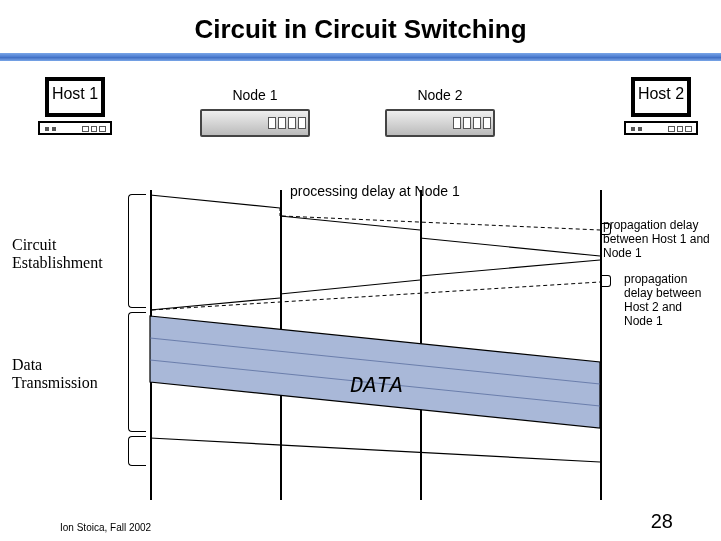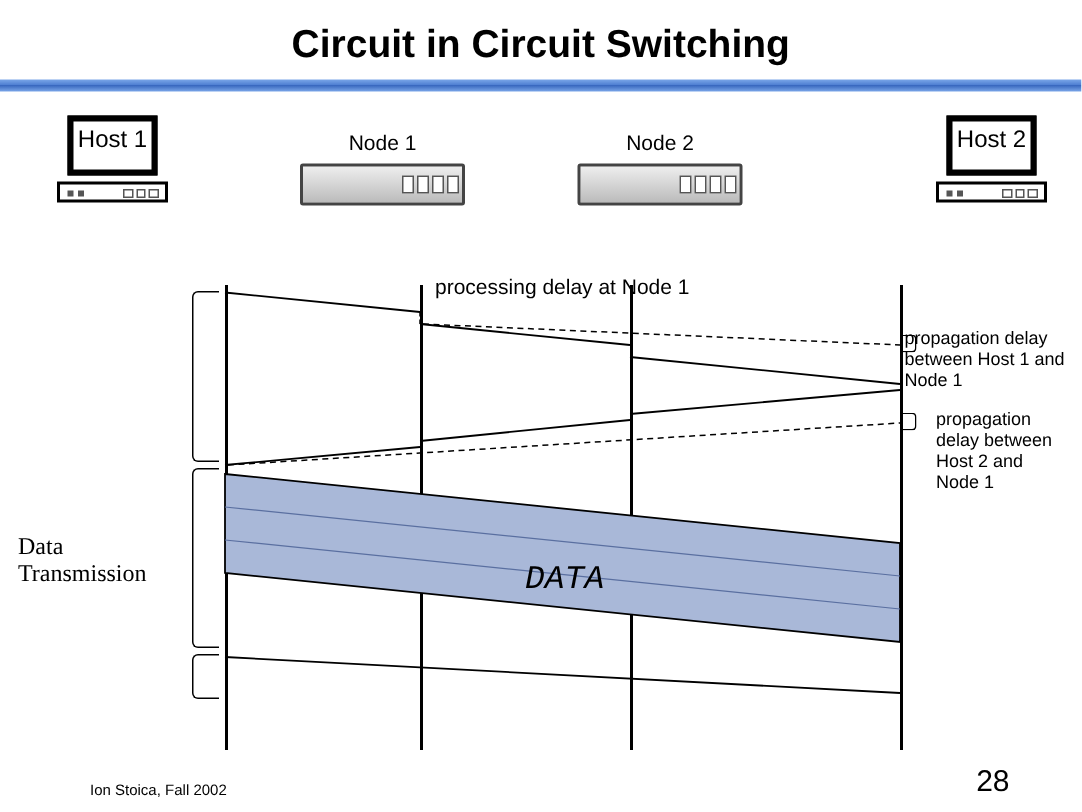--- a/index.html
+++ b/index.html
@@ -127,20 +127,21 @@
   </svg>
 
   <div class="pd-label">processing delay at Node 1</div>
 
   <div class="small-bracket sb1"></div>
   <div class="prop1-label">propagation delay between Host 1 and Node 1</div>
   <div class="small-bracket sb2"></div>
   <div class="prop2-label">propagation delay between Host 2 and Node 1</div>
 
   <div class="bracket" style="top:4px;height:114px"></div>
+  <div class="phase-label" style="top:46px">Circuit Establishment</div>
 
   <div class="bracket" style="top:122px;height:120px"></div>
   <div class="phase-label" style="top:166px">Data Transmission</div>
 
   <div class="bracket" style="top:246px;height:30px"></div>
 
   <div class="data-label">DATA</div>
 </div>
 
 <div class="footer-l">Ion Stoica, Fall 2002</div>

